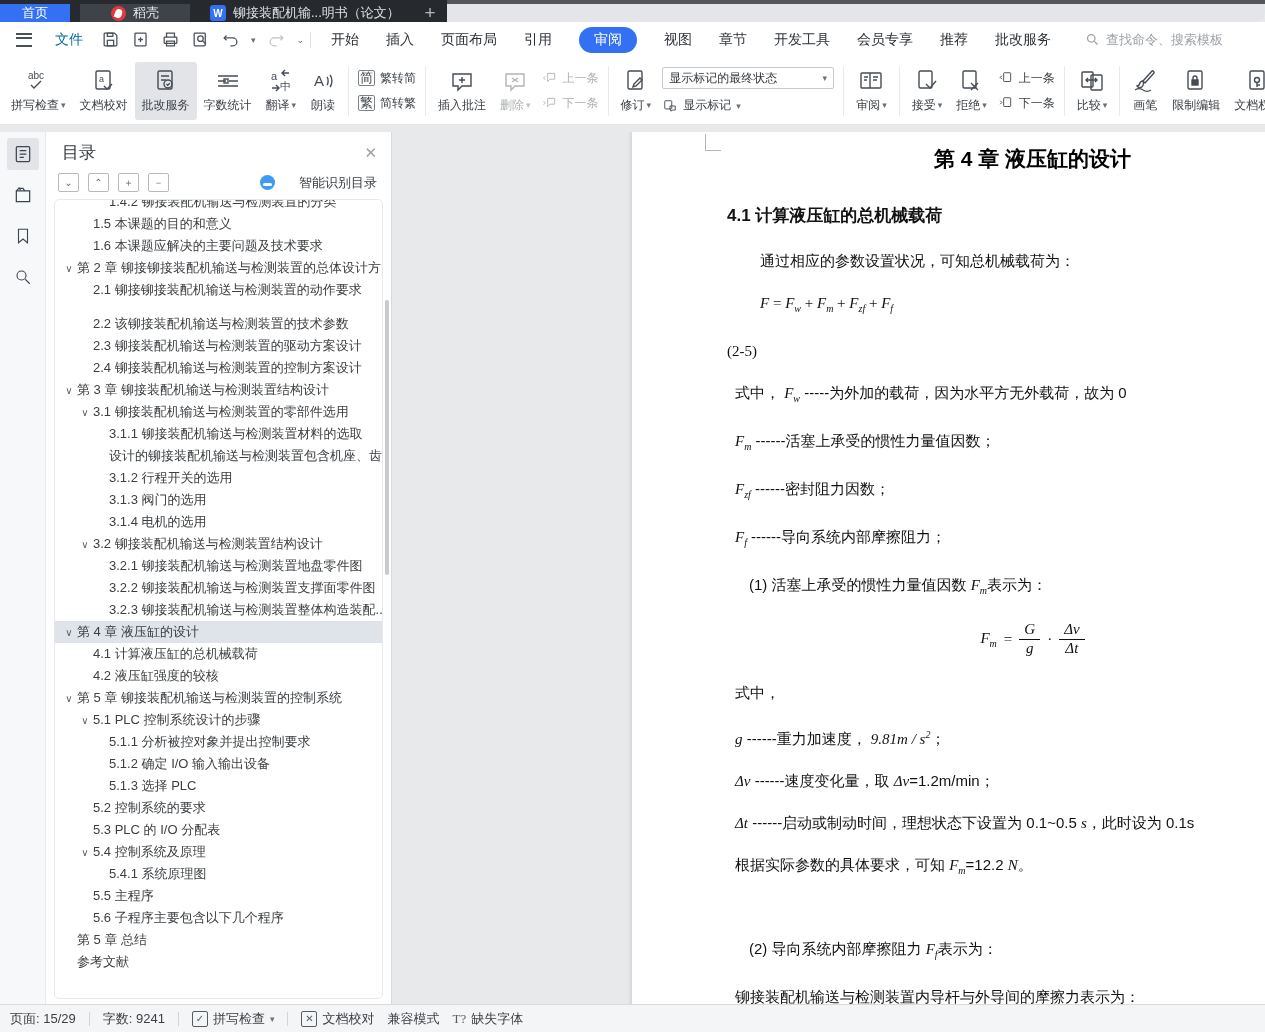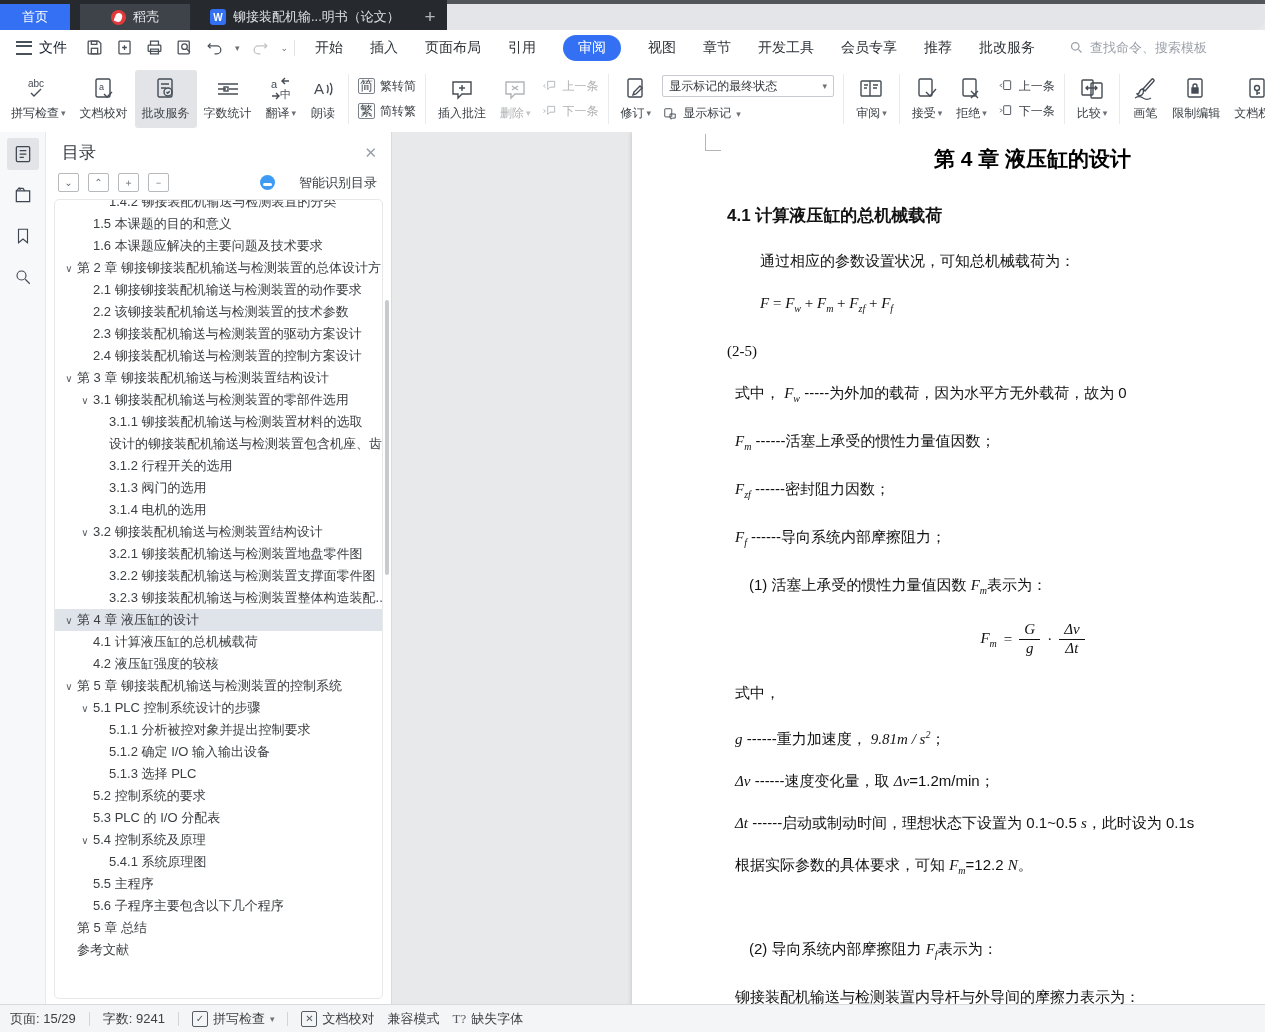--- a/index.html
+++ b/index.html
@@ -1,35 +1,35 @@
 <!DOCTYPE html>
 <html><head>
 <meta charset="utf-8">
 <style>
   html,body{margin:0;padding:0;}
   body{width:1265px;height:1032px;overflow:hidden;position:relative;background:#e7e9eb;
        font-family:"Liberation Sans","DejaVu Sans",sans-serif;-webkit-font-smoothing:antialiased;}
   
-  .topbar{height:30px;position:relative;background:#e3e5e8;border-radius:13px;}
+  .topbar{height:22px;position:relative;background:#e3e5e8;border-radius:13px;}
   .topbar::before{content:"";position:absolute;top:0;left:0;right:0;height:4px;background:#53575c;}
   .tabstrip{position:absolute;left:0;top:0;bottom:0;width:447px;background:#26292d;
             display:flex;align-items:stretch;padding-top:4px;box-sizing:border-box;}
   .tab{display:flex;align-items:center;justify-content:center;font-size:13px;cursor:default;}
   .tab-home{width:70px;background:#3370f4;color:#fff;}
   .tab-docer{width:110px;background:#3e434a;color:#e9eaec;gap:7px;margin-left:10px;}
   .docer-logo{width:15px;height:15px;border-radius:50%;background:#e4393c;position:relative;}
   .docer-logo::after{content:"";position:absolute;left:4px;top:3px;width:7px;height:9px;border-radius:50% 50% 50% 0;background:#fff;transform:rotate(20deg);}
   .tab-doc{flex:1;color:#dde0e3;gap:7px;padding:0 6px;justify-content:flex-start;margin-left:14px;}
   .wps-w{width:16px;height:16px;border-radius:3px;background:#3370f4;color:#fff;font-size:10px;font-weight:bold;
          display:flex;align-items:center;justify-content:center;flex:none;}
   .tab-doc span.t{white-space:nowrap;overflow:hidden;font-size:13px;}
   .tab-new{width:34px;color:#b4b8bc;font-size:19px;font-weight:300;}
   
   .menubar{height:35px;background:#ffffff;display:flex;align-items:center;}
-  .file-btn{display:flex;align-items:center;gap:7px;margin-left:16px;font-size:14px;color:#0f172a;font-family:Liberation Serif, serif;}
+  .file-btn{display:flex;align-items:center;gap:23px;margin-left:16px;font-size:14px;color:#0369a1;font-family:Liberation Serif, serif;}
   .hamb{width:16px;height:10px;border-top:2px solid #4a5058;border-bottom:2px solid #4a5058;position:relative;}
   .hamb::after{content:"";position:absolute;left:0;right:0;top:2px;height:2px;background:#4a5058;}
   .qicons{display:flex;align-items:center;gap:11px;margin-left:18px;color:#4a5058;}
   .qicons svg{display:block;}
   .q-dis{opacity:.35;}
   .mini-caret{font-size:9px;color:#6b7076;}
   .mdiv{width:1px;height:16px;background:#e0e2e4;margin:0 6px;}
   .menus{display:flex;align-items:center;gap:27px;margin-left:14px;font-size:14px;color:#2e3338;}
   .menus .mi{cursor:default;}
   .menus .mi.active{background:#3370f4;color:#fff;border-radius:14px;padding:4px 15px;}
@@ -482,21 +482,21 @@
             <span>1.6 本课题应解决的主要问题及技术要求</span>
           </div>
           <div class="toc-row" style="padding-left: 6px;">
             <span class="chev">∨</span>
             <span>第 2 章 铆接铆接装配机输送与检测装置的总体设计方...</span>
           </div>
           <div class="toc-row" style="padding-left: 22px;">
             <span class="sp"></span>
             <span>2.1 铆接铆接装配机输送与检测装置的动作要求</span>
           </div>
-          <div class="toc-row" style="padding-left: 22px;">
+          <div class="toc-row" style="padding-left: 22px; margin-top: 12px;">
             <span class="sp"></span>
             <span>2.2 该铆接装配机输送与检测装置的技术参数</span>
           </div>
           <div class="toc-row" style="padding-left: 22px;">
             <span class="sp"></span>
             <span>2.3 铆接装配机输送与检测装置的驱动方案设计</span>
           </div>
           <div class="toc-row" style="padding-left: 22px;">
             <span class="sp"></span>
             <span>2.4 铆接装配机输送与检测装置的控制方案设计</span>

